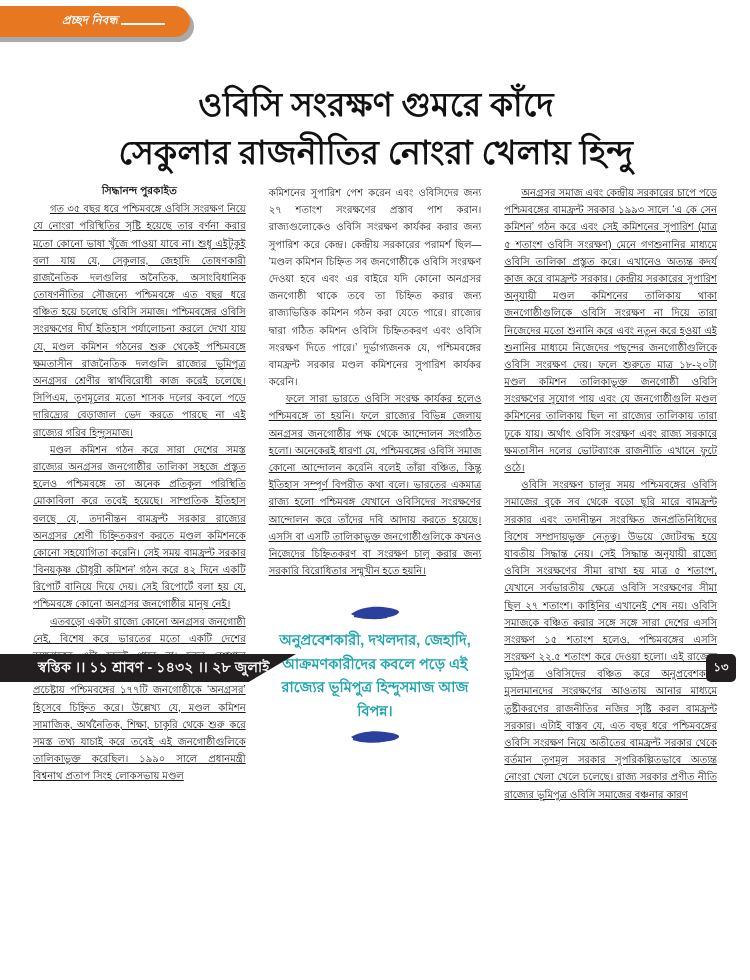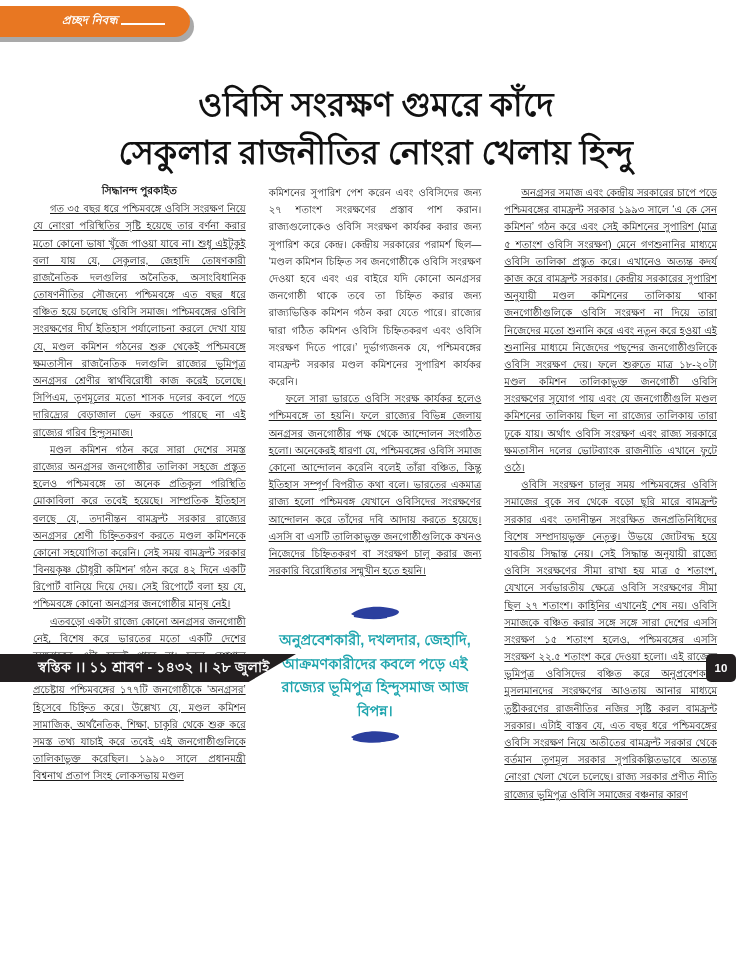--- a/index.html
+++ b/index.html
@@ -230,16 +230,16 @@
       <p class="para indent">অনগ্রসর সমাজ এবং কেন্দ্রীয় সরকারের চাপে পড়ে পশ্চিমবঙ্গের বামফ্রন্ট সরকার ১৯৯৩ সালে ‘এ কে সেন কমিশন’ গঠন করে এবং সেই কমিশনের সুপারিশ (মাত্র ৫ শতাংশ ওবিসি সংরক্ষণ) মেনে গণশুনানির মাধ্যমে ওবিসি তালিকা প্রস্তুত করে। এখানেও অত্যন্ত কদর্য কাজ করে বামফ্রন্ট সরকার। কেন্দ্রীয় সরকারের সুপারিশ অনুযায়ী মণ্ডল কমিশনের তালিকায় থাকা জনগোষ্ঠীগুলিকে ওবিসি সংরক্ষণ না দিয়ে তারা নিজেদের মতো শুনানি করে এবং নতুন করে হওয়া এই শুনানির মাধ্যমে নিজেদের পছন্দের জনগোষ্ঠীগুলিকে ওবিসি সংরক্ষণ দেয়। ফলে শুরুতে মাত্র ১৮-২০টা মণ্ডল কমিশন তালিকাভুক্ত জনগোষ্ঠী ওবিসি সংরক্ষণের সুযোগ পায় এবং যে জনগোষ্ঠীগুলি মণ্ডল কমিশনের তালিকায় ছিল না রাজ্যের তালিকায় তারা ঢুকে যায়। অর্থাৎ ওবিসি সংরক্ষণ এবং রাজ্য সরকারে ক্ষমতাসীন দলের ভোটব্যাংক রাজনীতি এখানে ফুটে ওঠে।</p>
       <p class="para indent">ওবিসি সংরক্ষণ চালুর সময় পশ্চিমবঙ্গের ওবিসি সমাজের বুকে সব থেকে বড়ো ছুরি মারে বামফ্রন্ট সরকার এবং তদানীন্তন সংরক্ষিত জনপ্রতিনিধিদের বিশেষ সম্প্রদায়ভুক্ত নেতৃত্ব। উভয়ে জোটবদ্ধ হয়ে যাবতীয় সিদ্ধান্ত নেয়। সেই সিদ্ধান্ত অনুযায়ী রাজ্যে ওবিসি সংরক্ষণের সীমা রাখা হয় মাত্র ৫ শতাংশ, যেখানে সর্বভারতীয় ক্ষেত্রে ওবিসি সংরক্ষণের সীমা ছিল ২৭ শতাংশ। কাহিনির এখানেই শেষ নয়। ওবিসি সমাজকে বঞ্চিত করার সঙ্গে সঙ্গে সারা দেশের এসসি সংরক্ষণ ১৫ শতাংশ হলেও, পশ্চিমবঙ্গের এসসি সংরক্ষণ ২২.৫ শতাংশ করে দেওয়া হলো। এই রাজ্যের ভূমিপুত্র ওবিসিদের বঞ্চিত করে অনুপ্রবেশকারী মুসলমানদের সংরক্ষণের আওতায় আনার মাধ্যমে তুষ্টীকরণের রাজনীতির নজির সৃষ্টি করল বামফ্রন্ট সরকার। এটাই বাস্তব যে, এত বছর ধরে পশ্চিমবঙ্গের ওবিসি সংরক্ষণ নিয়ে অতীতের বামফ্রন্ট সরকার থেকে বর্তমান তৃণমূল সরকার সুপরিকল্পিতভাবে অত্যন্ত নোংরা খেলা খেলে চলেছে। রাজ্য সরকার প্রণীত নীতি রাজ্যের ভূমিপুত্র ওবিসি সমাজের বঞ্চনার কারণ</p>
     </div>
 
   </div>
 
   <div id="footer-bar">
     <span id="footer-text">স্বস্তিক ।। ১১ শ্রাবণ - ১৪৩২ ।। ২৮ জুলাই - ২০২৫</span>
   </div>
   <div id="page-number-box">
-    <span>10</span>
+    <span>১৩</span>
   </div>
 
 </div>
 
 </body></html>

